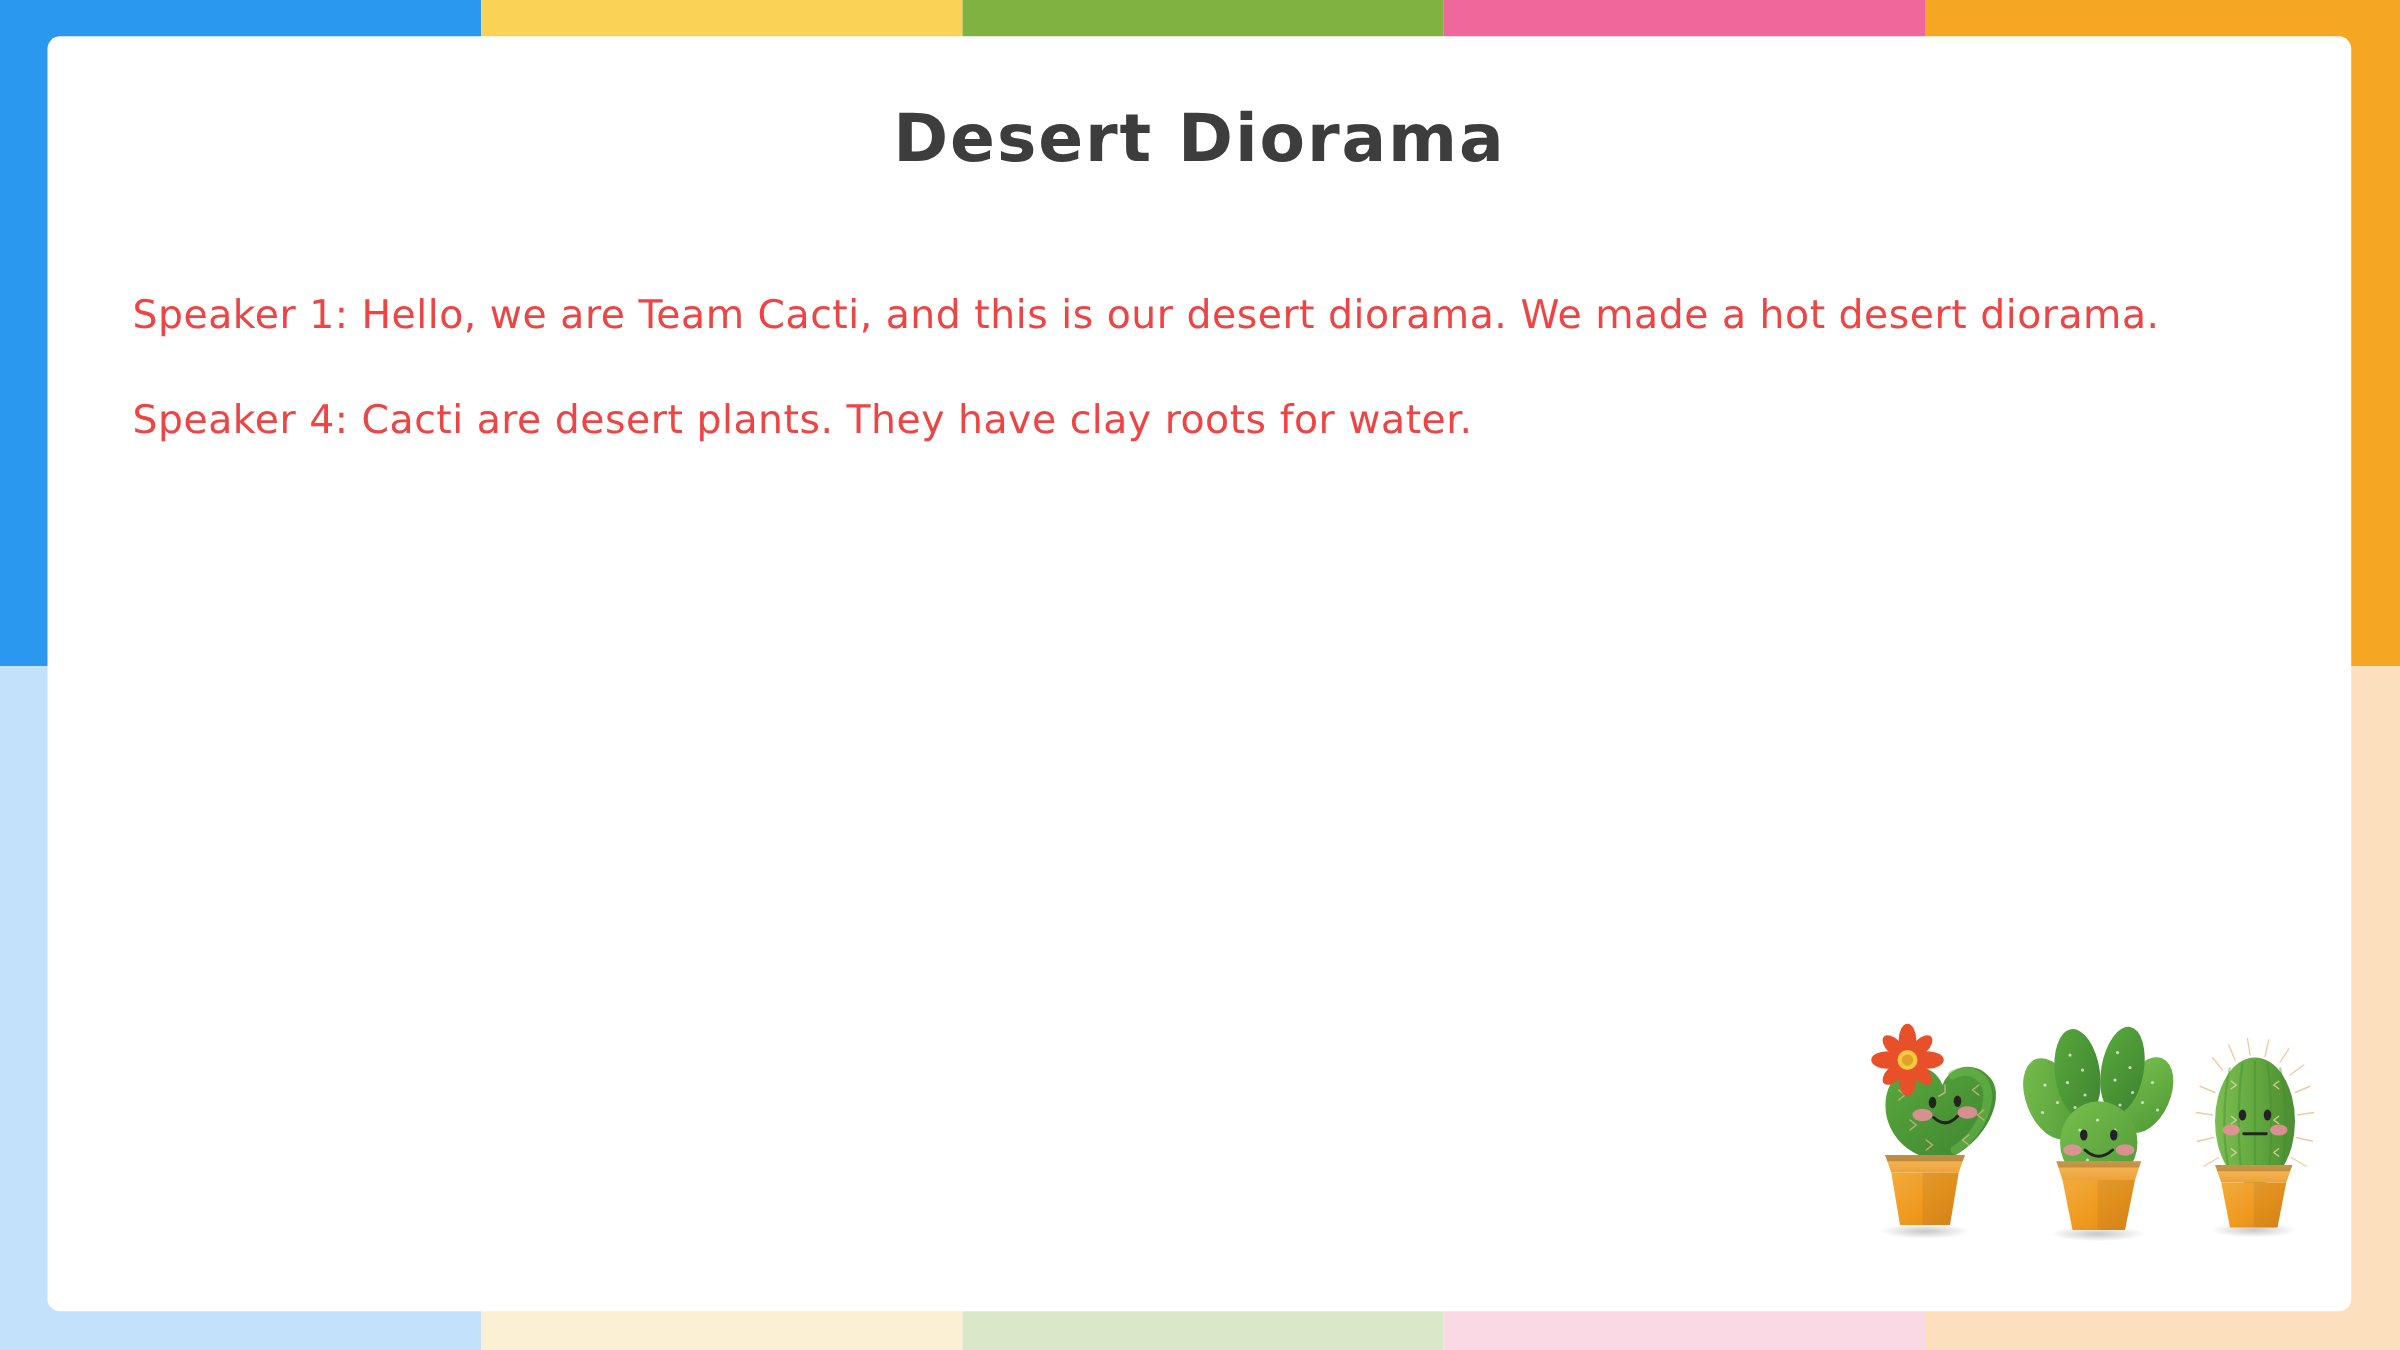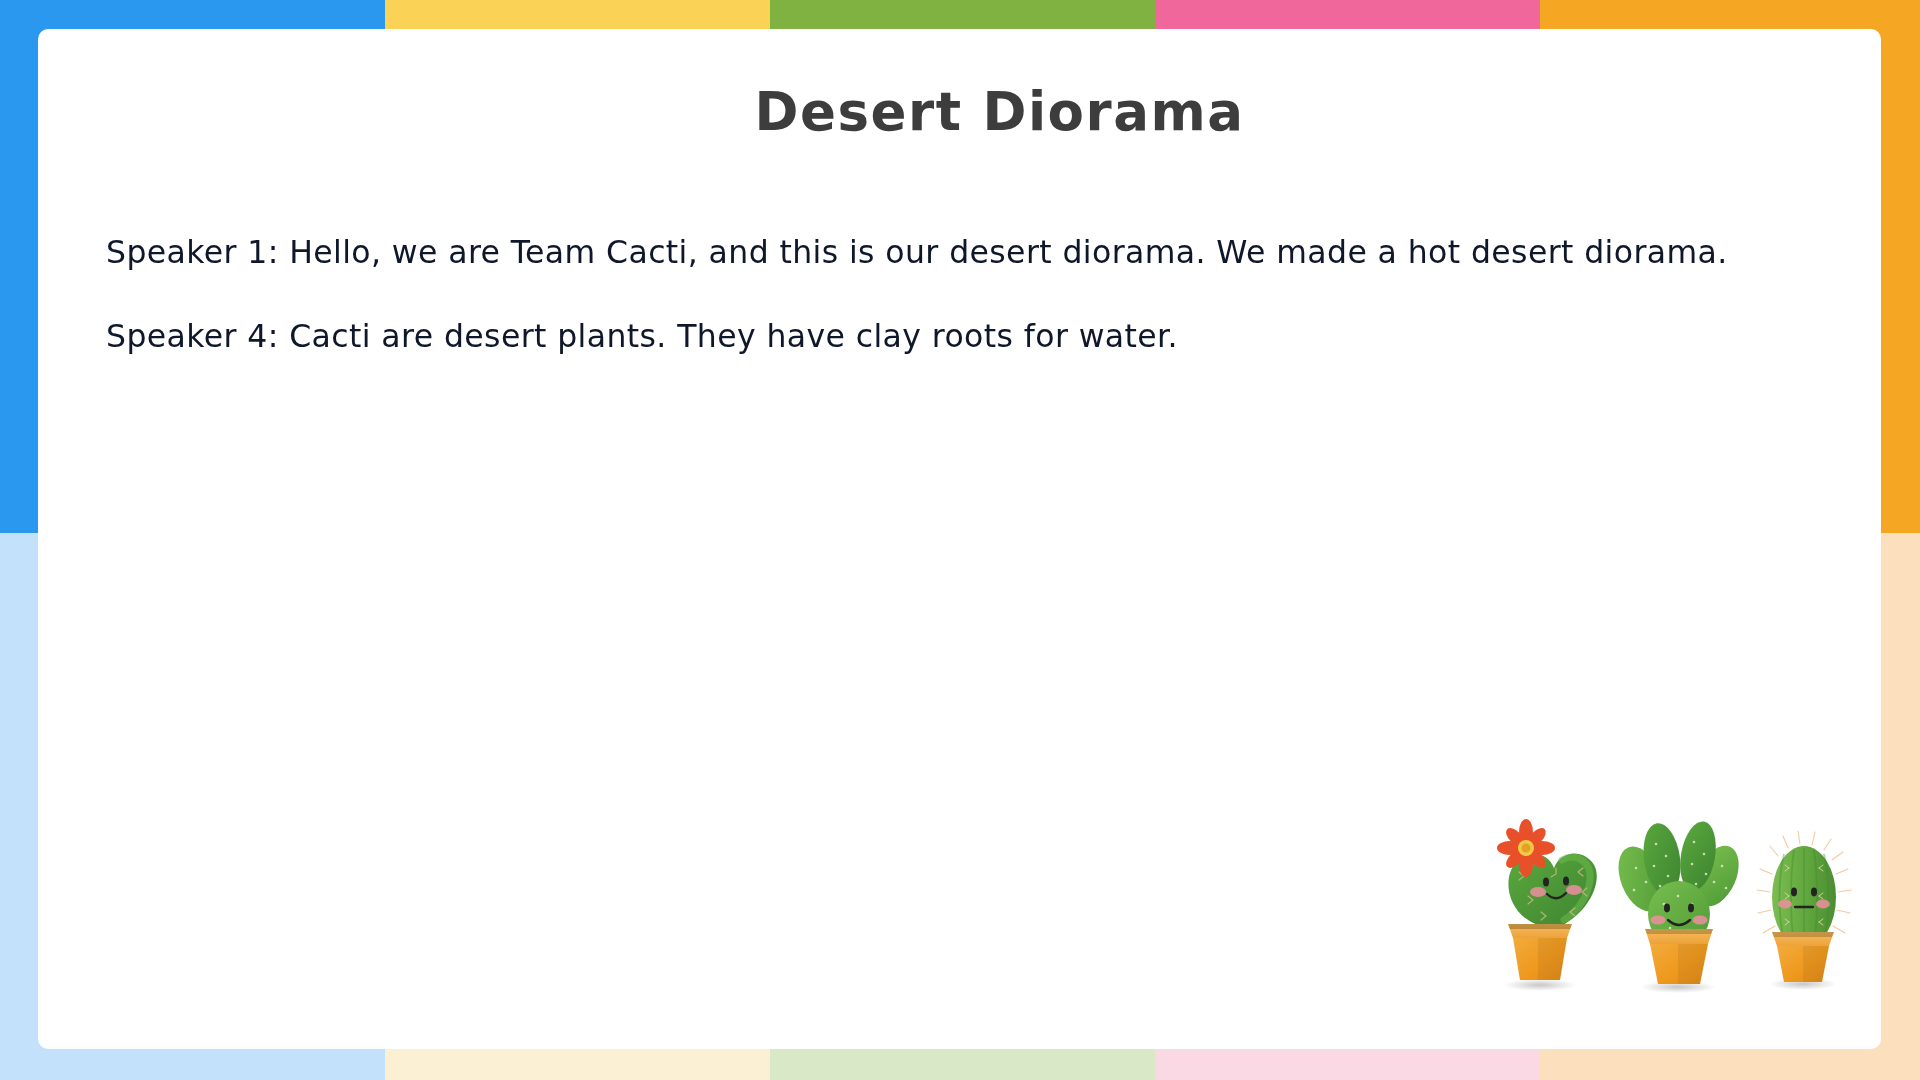--- a/index.html
+++ b/index.html
@@ -50,21 +50,20 @@
     left: 0;
     top: 52px;
     width: 100%;
     text-align: center;
     font-family: "DejaVu Sans", sans-serif;
     font-size: 53px;
     font-weight: 700;
     letter-spacing: 1.5px;
     color: #3d3d3d;
     white-space: nowrap;
-    padding-left: 40px;
   }
 
   
   #body-text {
     position: absolute;
     left: 68px;
     top: 195px;
     width: 1710px;
     font-family: "DejaVu Sans", sans-serif;
     font-size: 31.5px;
@@ -104,21 +103,21 @@
     <div class="band" style="background: rgb(251, 240, 212); width: 385px;"></div>
     <div class="band" style="background: rgb(217, 233, 200); width: 385px;"></div>
     <div class="band" style="background: rgb(251, 217, 228); width: 385px;"></div>
     <div class="band" style="background: rgb(252, 224, 189); width: 380px;"></div>
   </div>
 
   <div id="card" style="background: rgb(255, 255, 255);">
 
     <div id="title" style="color: rgb(61, 61, 61);">Desert Diorama</div>
 
-    <div id="body-text" style="color: #0f172a;">
+    <div id="body-text" style="color: #ef4444;">
       <p class="para">Speaker 1: Hello, we are Team Cacti, and this is our desert diorama. We made a hot desert diorama.</p>
       <p class="para">Speaker 4: Cacti are desert plants. They have clay roots for water.</p>
     </div>
 
     <div id="cacti-art">
       <svg viewBox="0 0 400 190" width="400" height="190" xmlns="http://www.w3.org/2000/svg">
         <defs>
           <linearGradient id="gPotRim" x1="0" y1="0" x2="0" y2="1">
             <stop offset="0%" stop-color="#f6bd5f"></stop>
             <stop offset="100%" stop-color="#eda23a"></stop>

